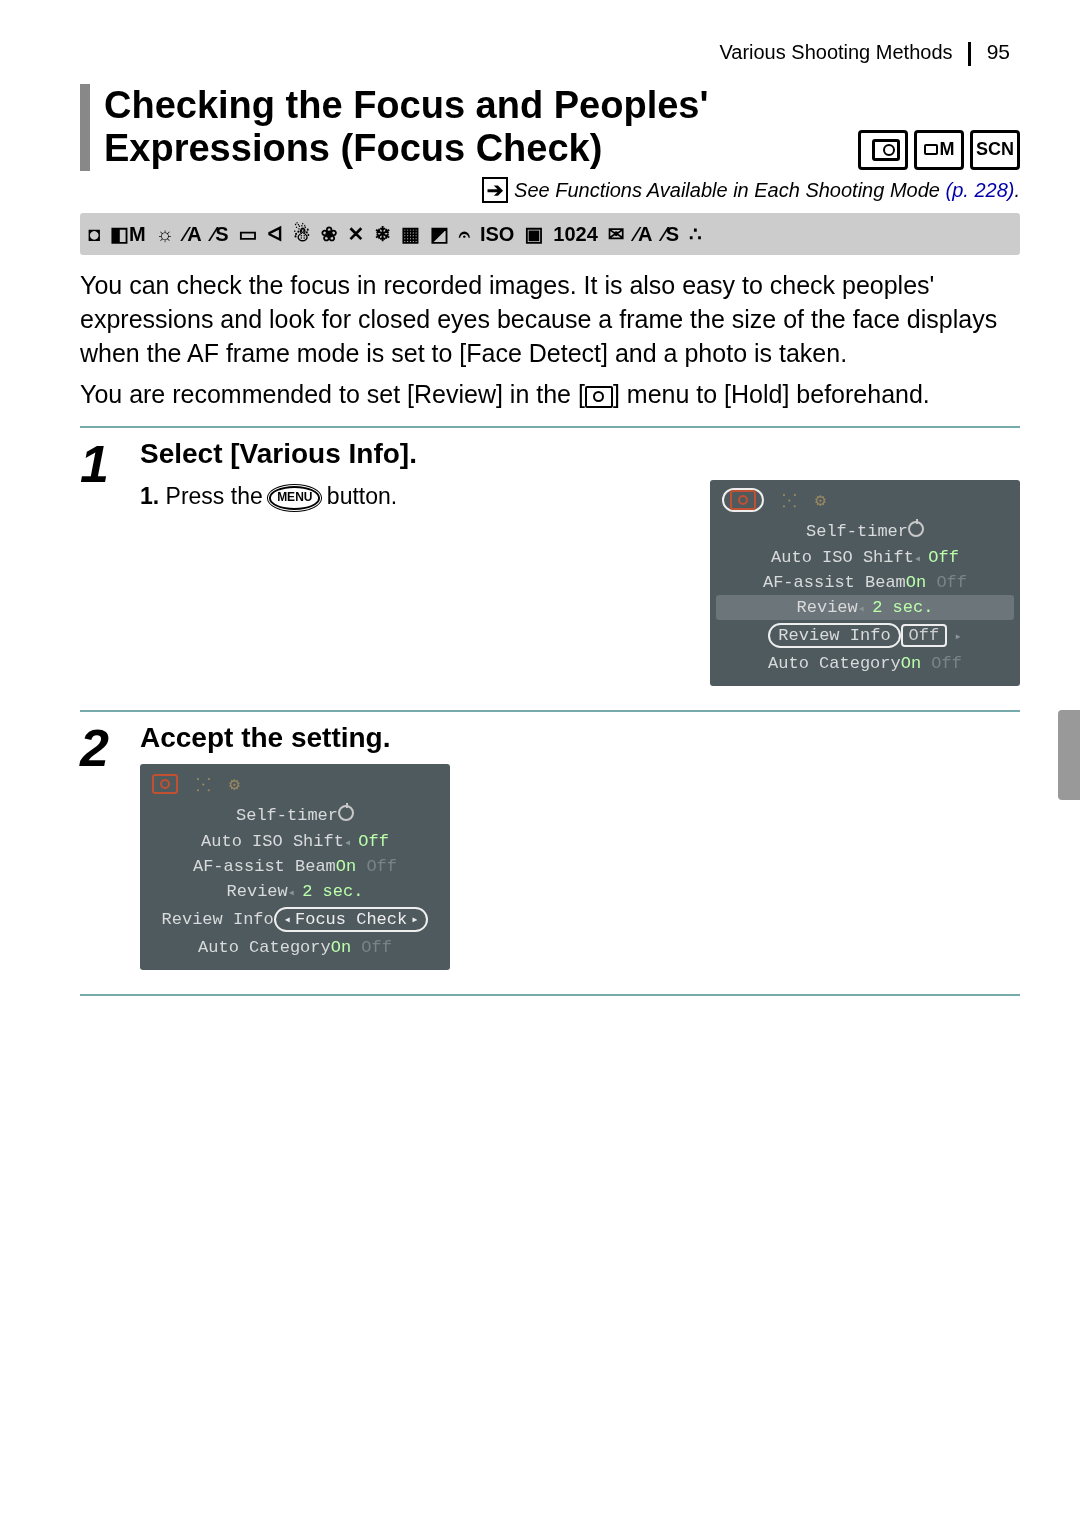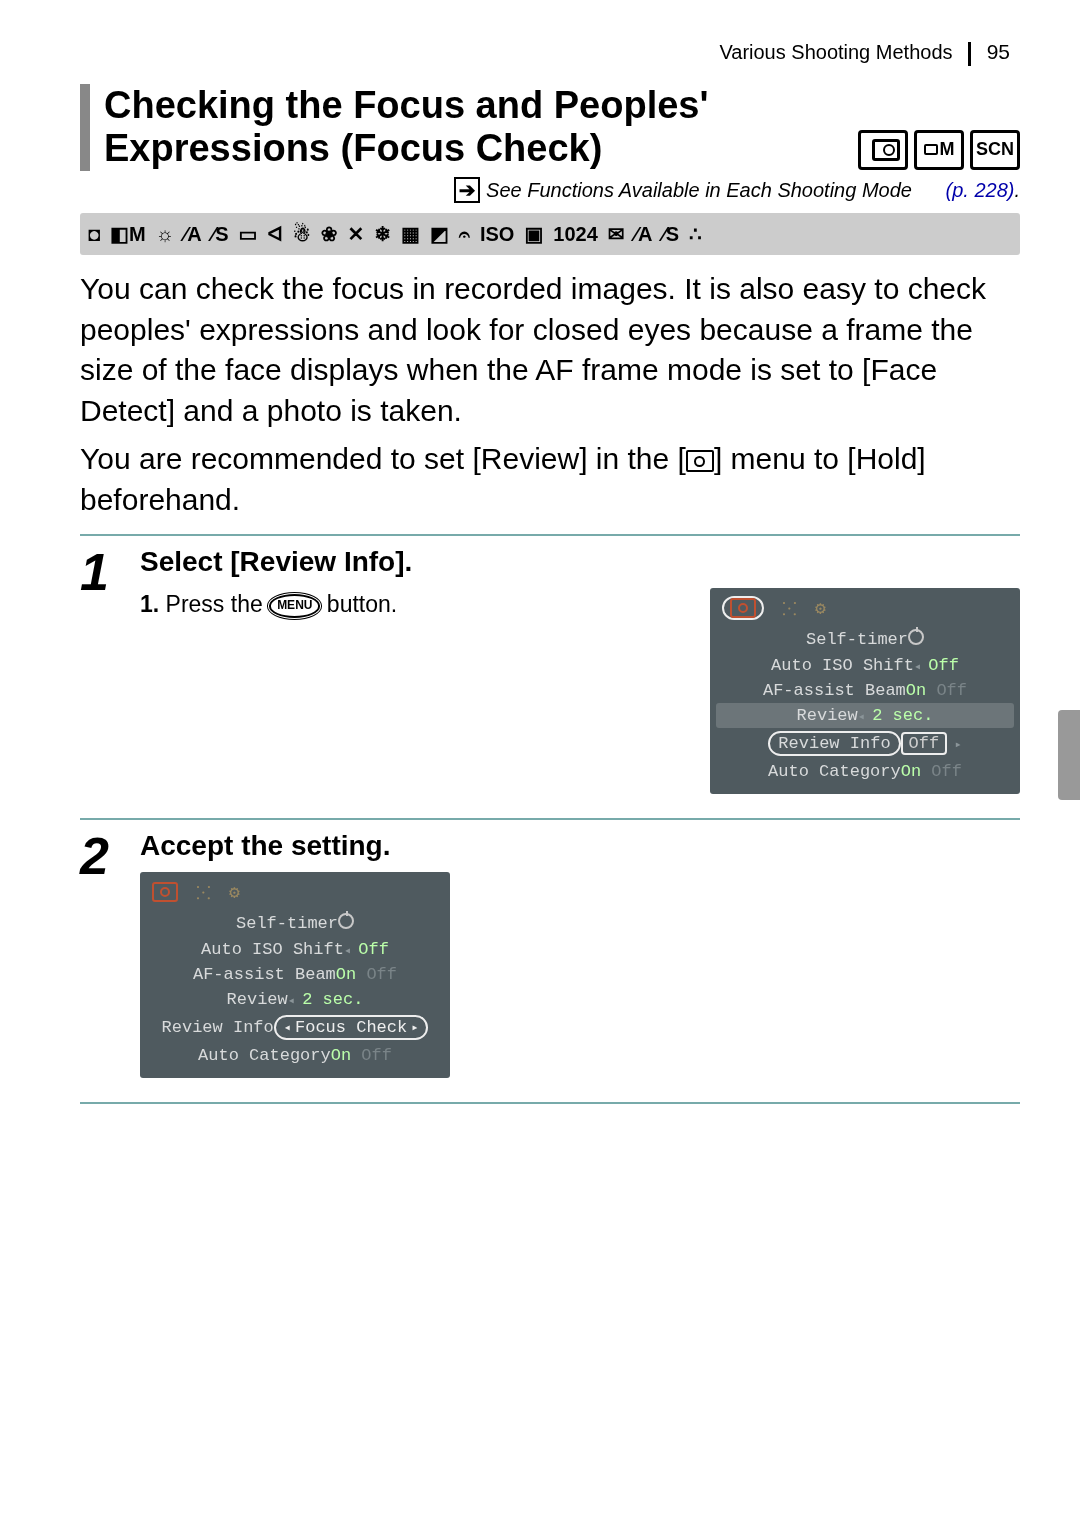--- a/index.html
+++ b/index.html
@@ -32,28 +32,28 @@
   }
   .modebox.cam::before{
     content:""; width:22px; height:16px; border:3px solid #000; border-radius:3px; display:block; position:relative;
   }
   .modebox.cam::after{
     content:""; position:relative; width:8px;height:8px;border:2px solid #000;border-radius:50%;
     margin-left:-17px;
   }
   .seelink { text-align:right; font-size:20px; font-style:italic; margin:6px 0 10px;}
   .seelink .arrowbox{ display:inline-flex;width:26px;height:26px;border:2px solid #000;align-items:center;justify-content:center;font-style:normal;font-weight:bold;margin-right:6px;}
-  .seelink a{ color:#00a; text-decoration:none;margin-left:28px;}
+  .seelink a{ color:#00a; text-decoration:none;}
   .iconstrip {
     background:#ccc; height:42px; border-radius:3px; margin-bottom:14px;
     display:flex; align-items:center; padding:0 8px; gap:10px;
     font-size:20px; color:#000; overflow:hidden;
   }
   .iconstrip span{font-weight:bold;}
-  .bodytext { font-size:30px; line-height:1.35; margin-bottom:8px;}
+  .bodytext { font-size:25px; line-height:1.35; margin-bottom:8px;}
   .camglyph{display:inline-flex;border:2px solid #000;width:28px;height:22px;vertical-align:middle;align-items:center;justify-content:center;border-radius:2px;}
   .camglyph::after{content:"";width:7px;height:7px;border:2px solid #000;border-radius:50%;}
   .steps { margin-top:14px;}
   .step { border-top:2px solid #7aa; display:flex; padding:10px 0 24px; gap:14px;}
   .steps .step:last-child{border-bottom:2px solid #7aa;}
   .stepnum { font-size:52px; font-weight:900; font-style:italic; width:46px; color:#000; line-height:1;}
   .stepbody{ flex:1; }
   .stephead{ font-size:28px; font-weight:900; margin-bottom:10px;}
   .stepcontent{ display:flex; gap:8px; align-items:flex-start;}
   .steptext{ flex:1; font-size:23px; line-height:1.45;}
@@ -149,21 +149,21 @@
 <p class="bodytext">
   <span>You are recommended to set [Review] in the [</span><span class="camglyph"></span><span>] menu to [Hold] beforehand.</span>
 </p>
 
 <div class="rt-tab"></div>
 
 <div class="steps" id="steps">
     <div class="step">
       <div class="stepnum">1</div>
       <div class="stepbody">
-        <div class="stephead">Select [Review Info].</div>
+        <div class="stephead">Select [Various Info].</div>
         <div class="stepcontent">
           <div class="steptext">
             <ol>
               <li><span class="subnum">1. </span>Press the <span class="menu-btn">MENU</span> button.</li>
             </ol>
           </div>
           <div class="lcd">
             <div class="tabs">
               <span class="circle-tabs">
                 <span class="tabcam"></span>

